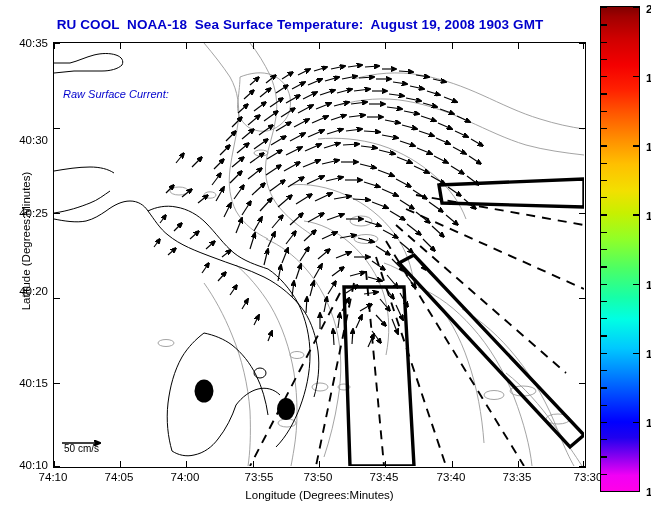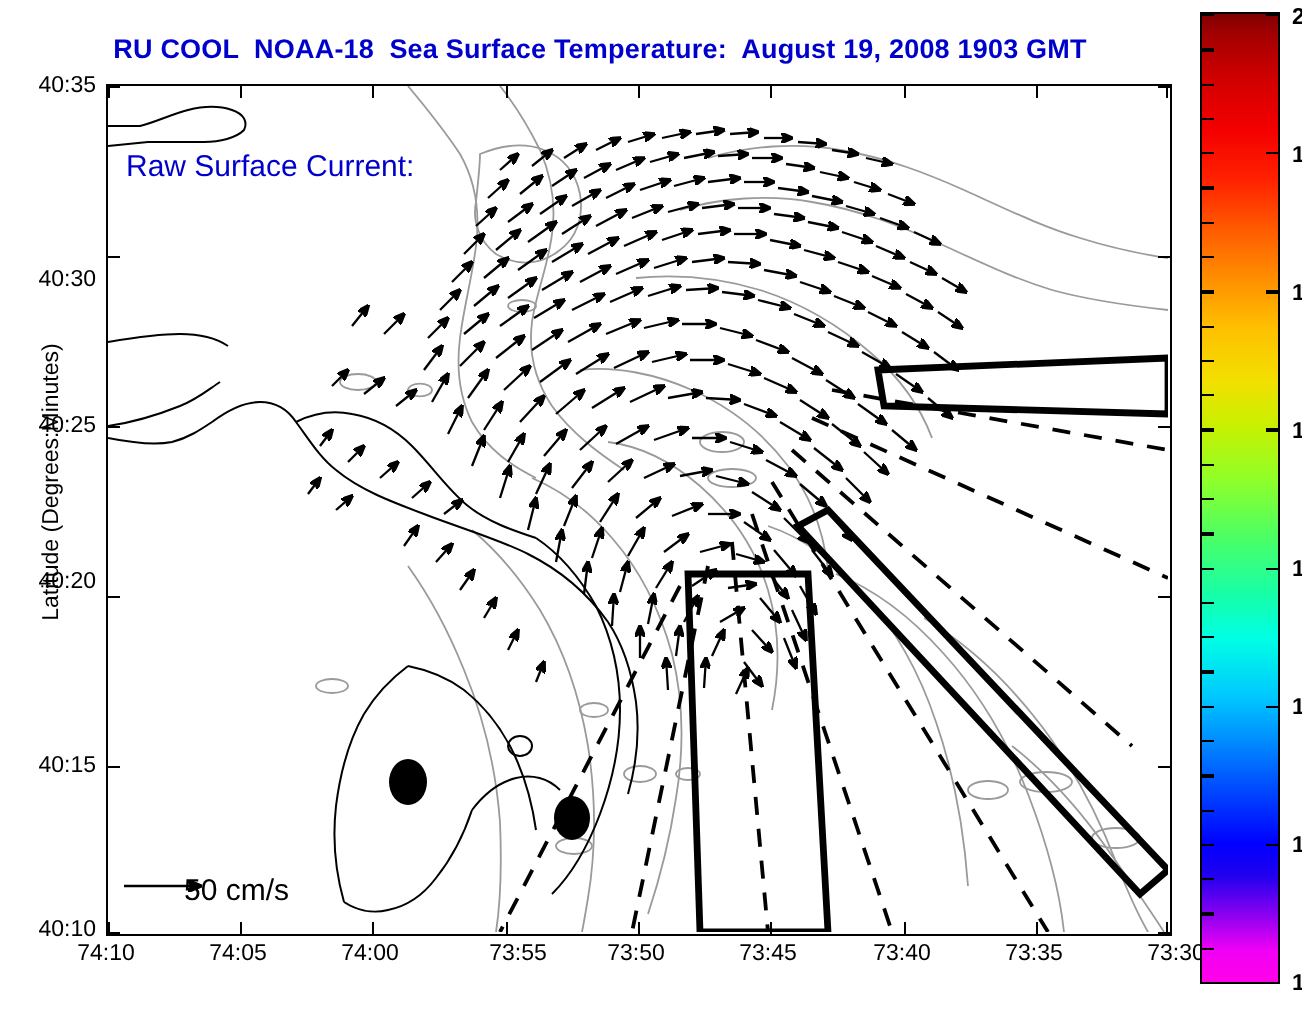--- a/index.html
+++ b/index.html
@@ -18,22 +18,22 @@
   
   .axes{
     position:absolute;left:53px;top:42px;width:533px;height:426px;
     border:1.6px solid #000;box-sizing:border-box;background:#fff;
     overflow:hidden;
   }
   .axes-inner{position:absolute;inset:0;}
 
   
   .annot{
-    position:absolute;left:9px;top:7px;color:#0000cc;font-size:15px;
-    line-height:13.5px;white-space:pre;z-index:40;
+    position:absolute;left:9px;top:18px;color:#0000cc;font-size:11px;
+    line-height:13.5px;white-space:pre;z-index:40;font-style:italic;
   }
 
   
   .tick{position:absolute;background:#000;}
   .tick.x-b{width:1.4px;height:6px;bottom:0;}
   .tick.x-t{width:1.4px;height:6px;top:0;}
   .tick.y-l{height:1.4px;width:6px;left:0;}
   .tick.y-r{height:1.4px;width:6px;right:0;}
 
   .xlab{position:absolute;top:471px;font-size:11.5px;color:#000;
@@ -46,21 +46,21 @@
     position:absolute;left:53px;top:489px;width:533px;text-align:center;
     font-size:11.5px;color:#000;white-space:nowrap;
   }
   .yaxis-title{
     position:absolute;left:-94px;top:235px;width:240px;text-align:center;
     font-size:11.5px;color:#000;transform:rotate(-90deg);white-space:nowrap;
   }
 
   
   .scalebox{position:absolute;left:10px;bottom:12px;z-index:40;}
-  .scalebox .stxt{font-size:15px;color:#000;white-space:nowrap;margin-bottom:1px;margin-left:28px;}
+  .scalebox .stxt{font-size:10px;color:#000;white-space:nowrap;margin-bottom:1px;}
 
   
   .cbar{
     position:absolute;left:600px;top:6px;width:40px;height:486px;
     border:1.4px solid #000;box-sizing:border-box;
     background:linear-gradient(to top,
        #ff00e8 0%,
        #f100f5 3.2%,
        #8a00f0 7.0%,
        #2000ef 11.0%,
@@ -482,20 +482,21 @@
   <div class="ylab" style="top:213px">
       <span>40:25</span>
     </div>
   <div class="ylab" style="top:140px">
       <span>40:30</span>
     </div>
   <div class="ylab" style="top:43px">
       <span>40:35</span>
     </div>
 
+  <div class="xaxis-title">Longitude (Degrees:Minutes)</div>
   <div class="yaxis-title">Latitude (Degrees:Minutes)</div>
 
   <div class="cbar">
     <div class="cbtick" style="top:0px"></div>
     <div class="cbtick" style="top:17.3px"></div>
     <div class="cbtick" style="top:34.6px"></div>
     <div class="cbtick" style="top:51.9px"></div>
     <div class="cbtick" style="top:69.1px"></div>
     <div class="cbtick" style="top:86.4px"></div>
     <div class="cbtick" style="top:103.7px"></div>

